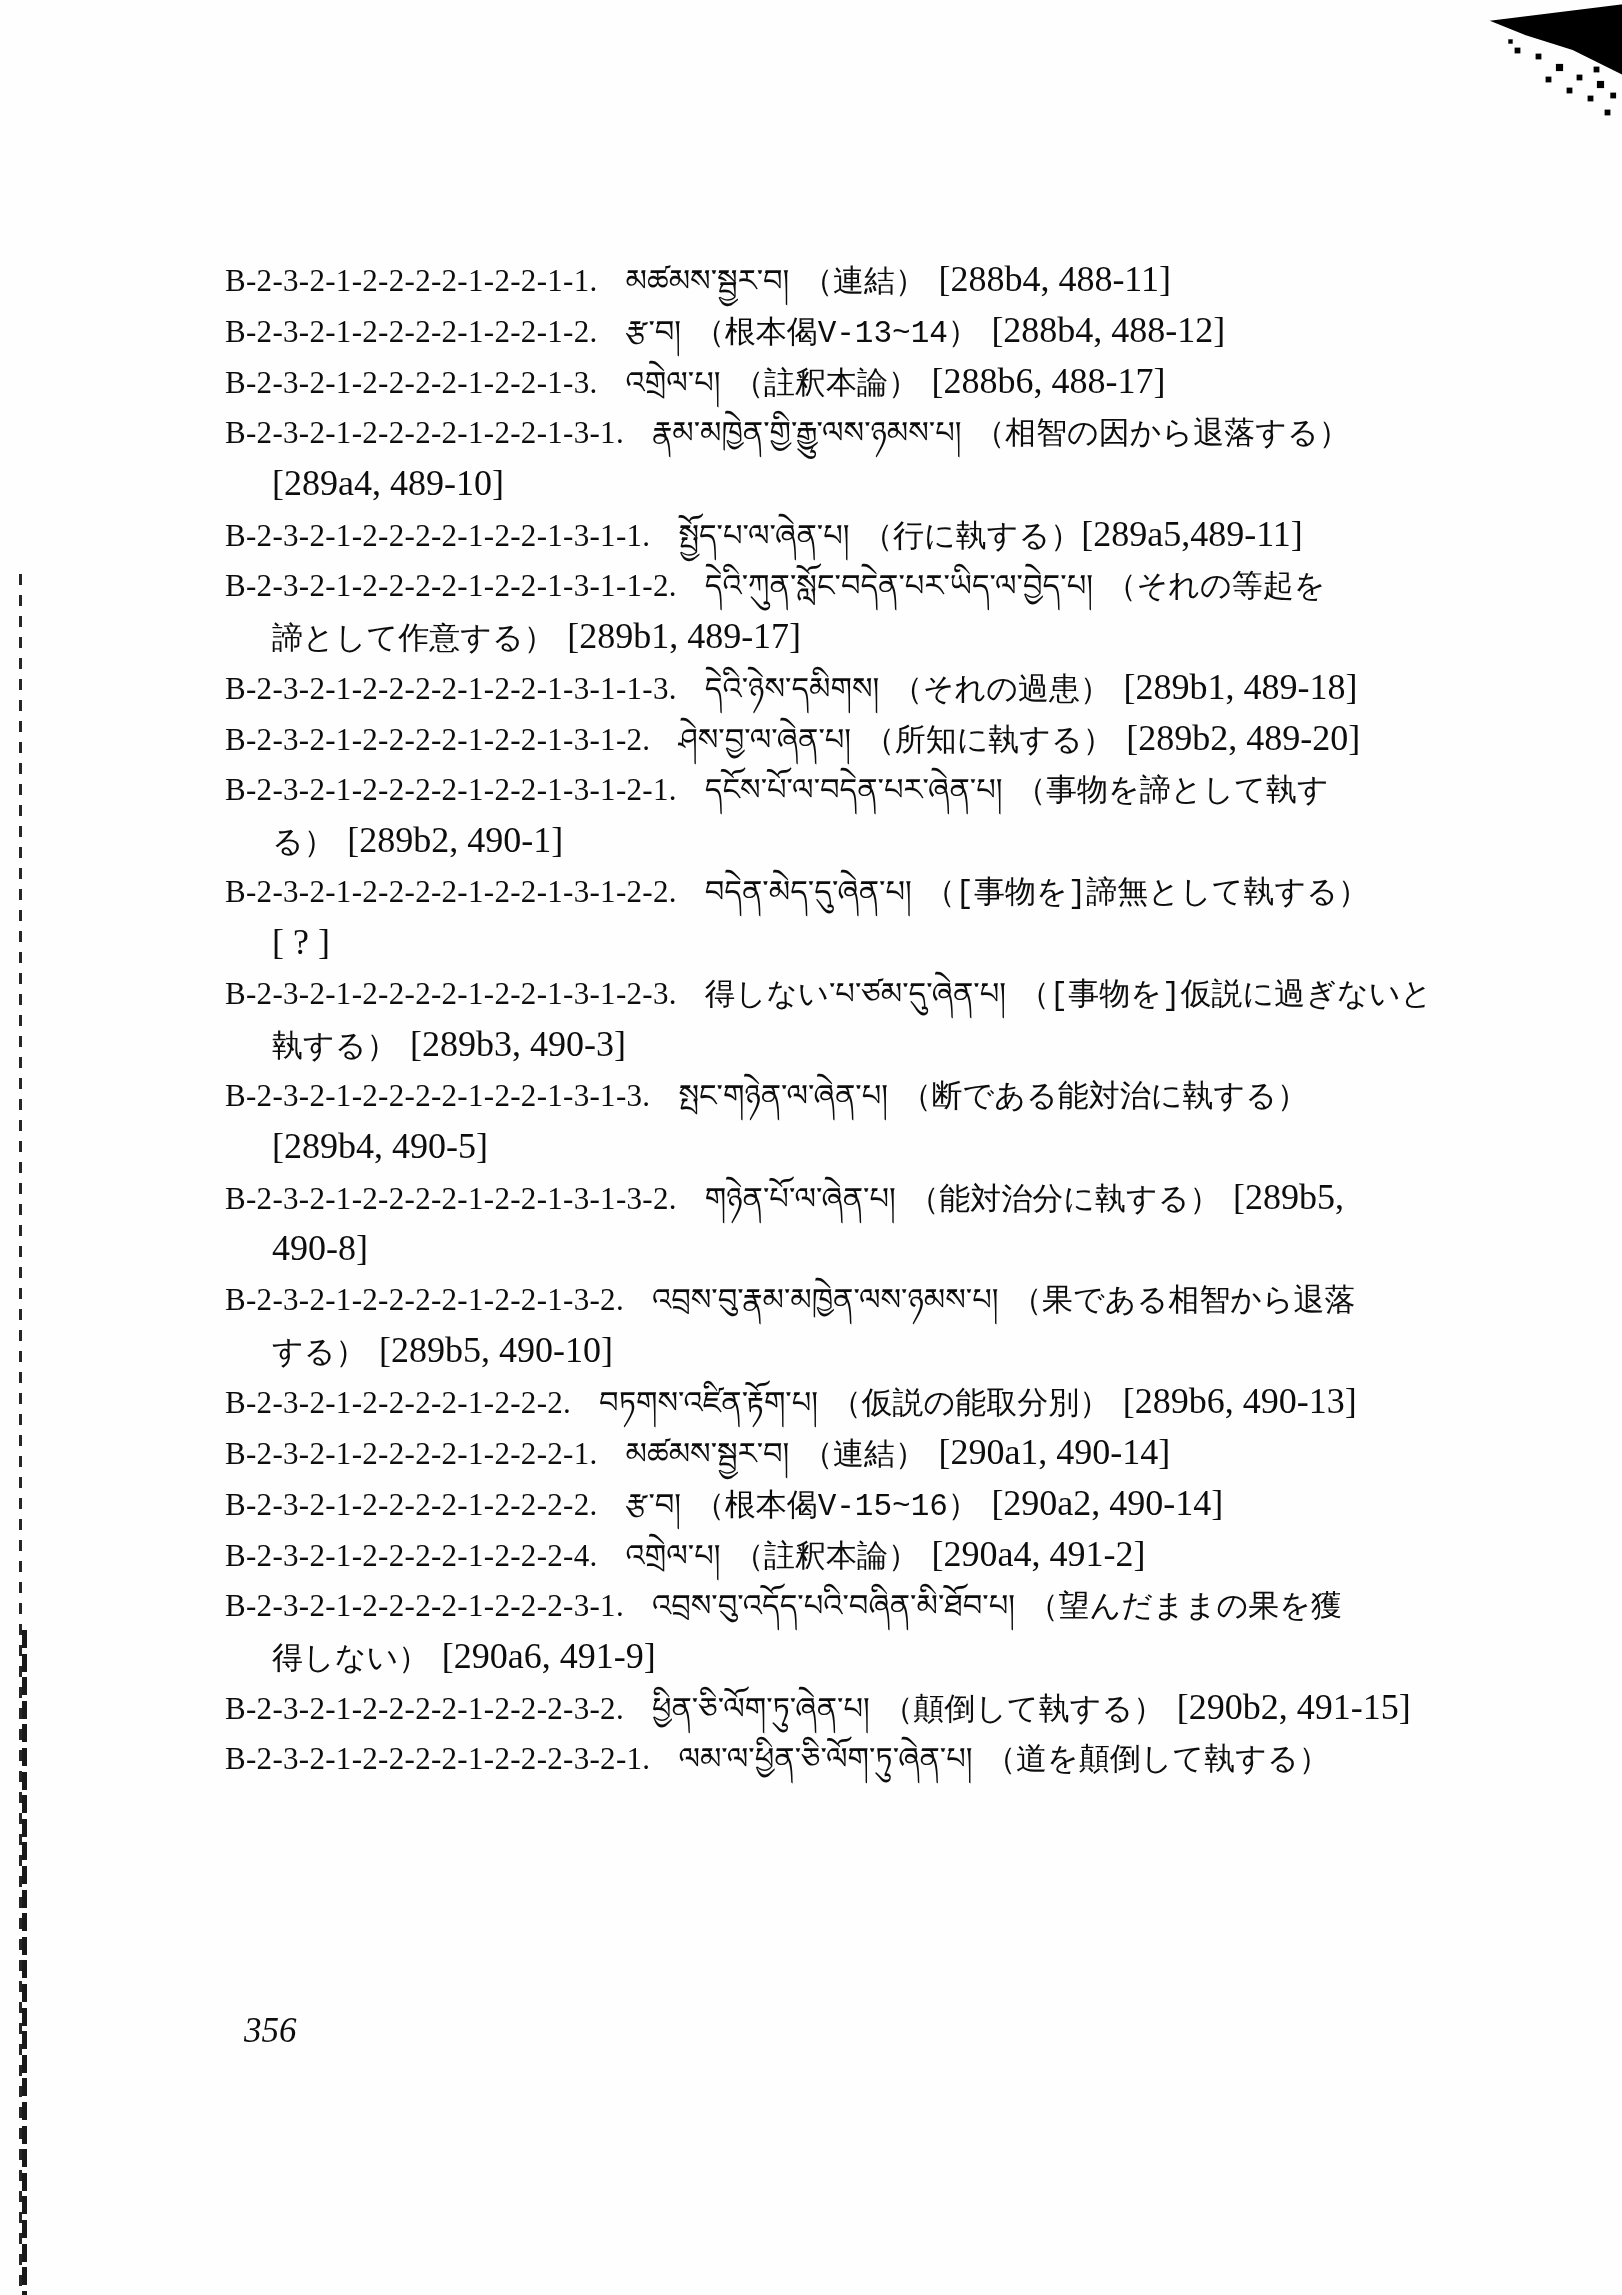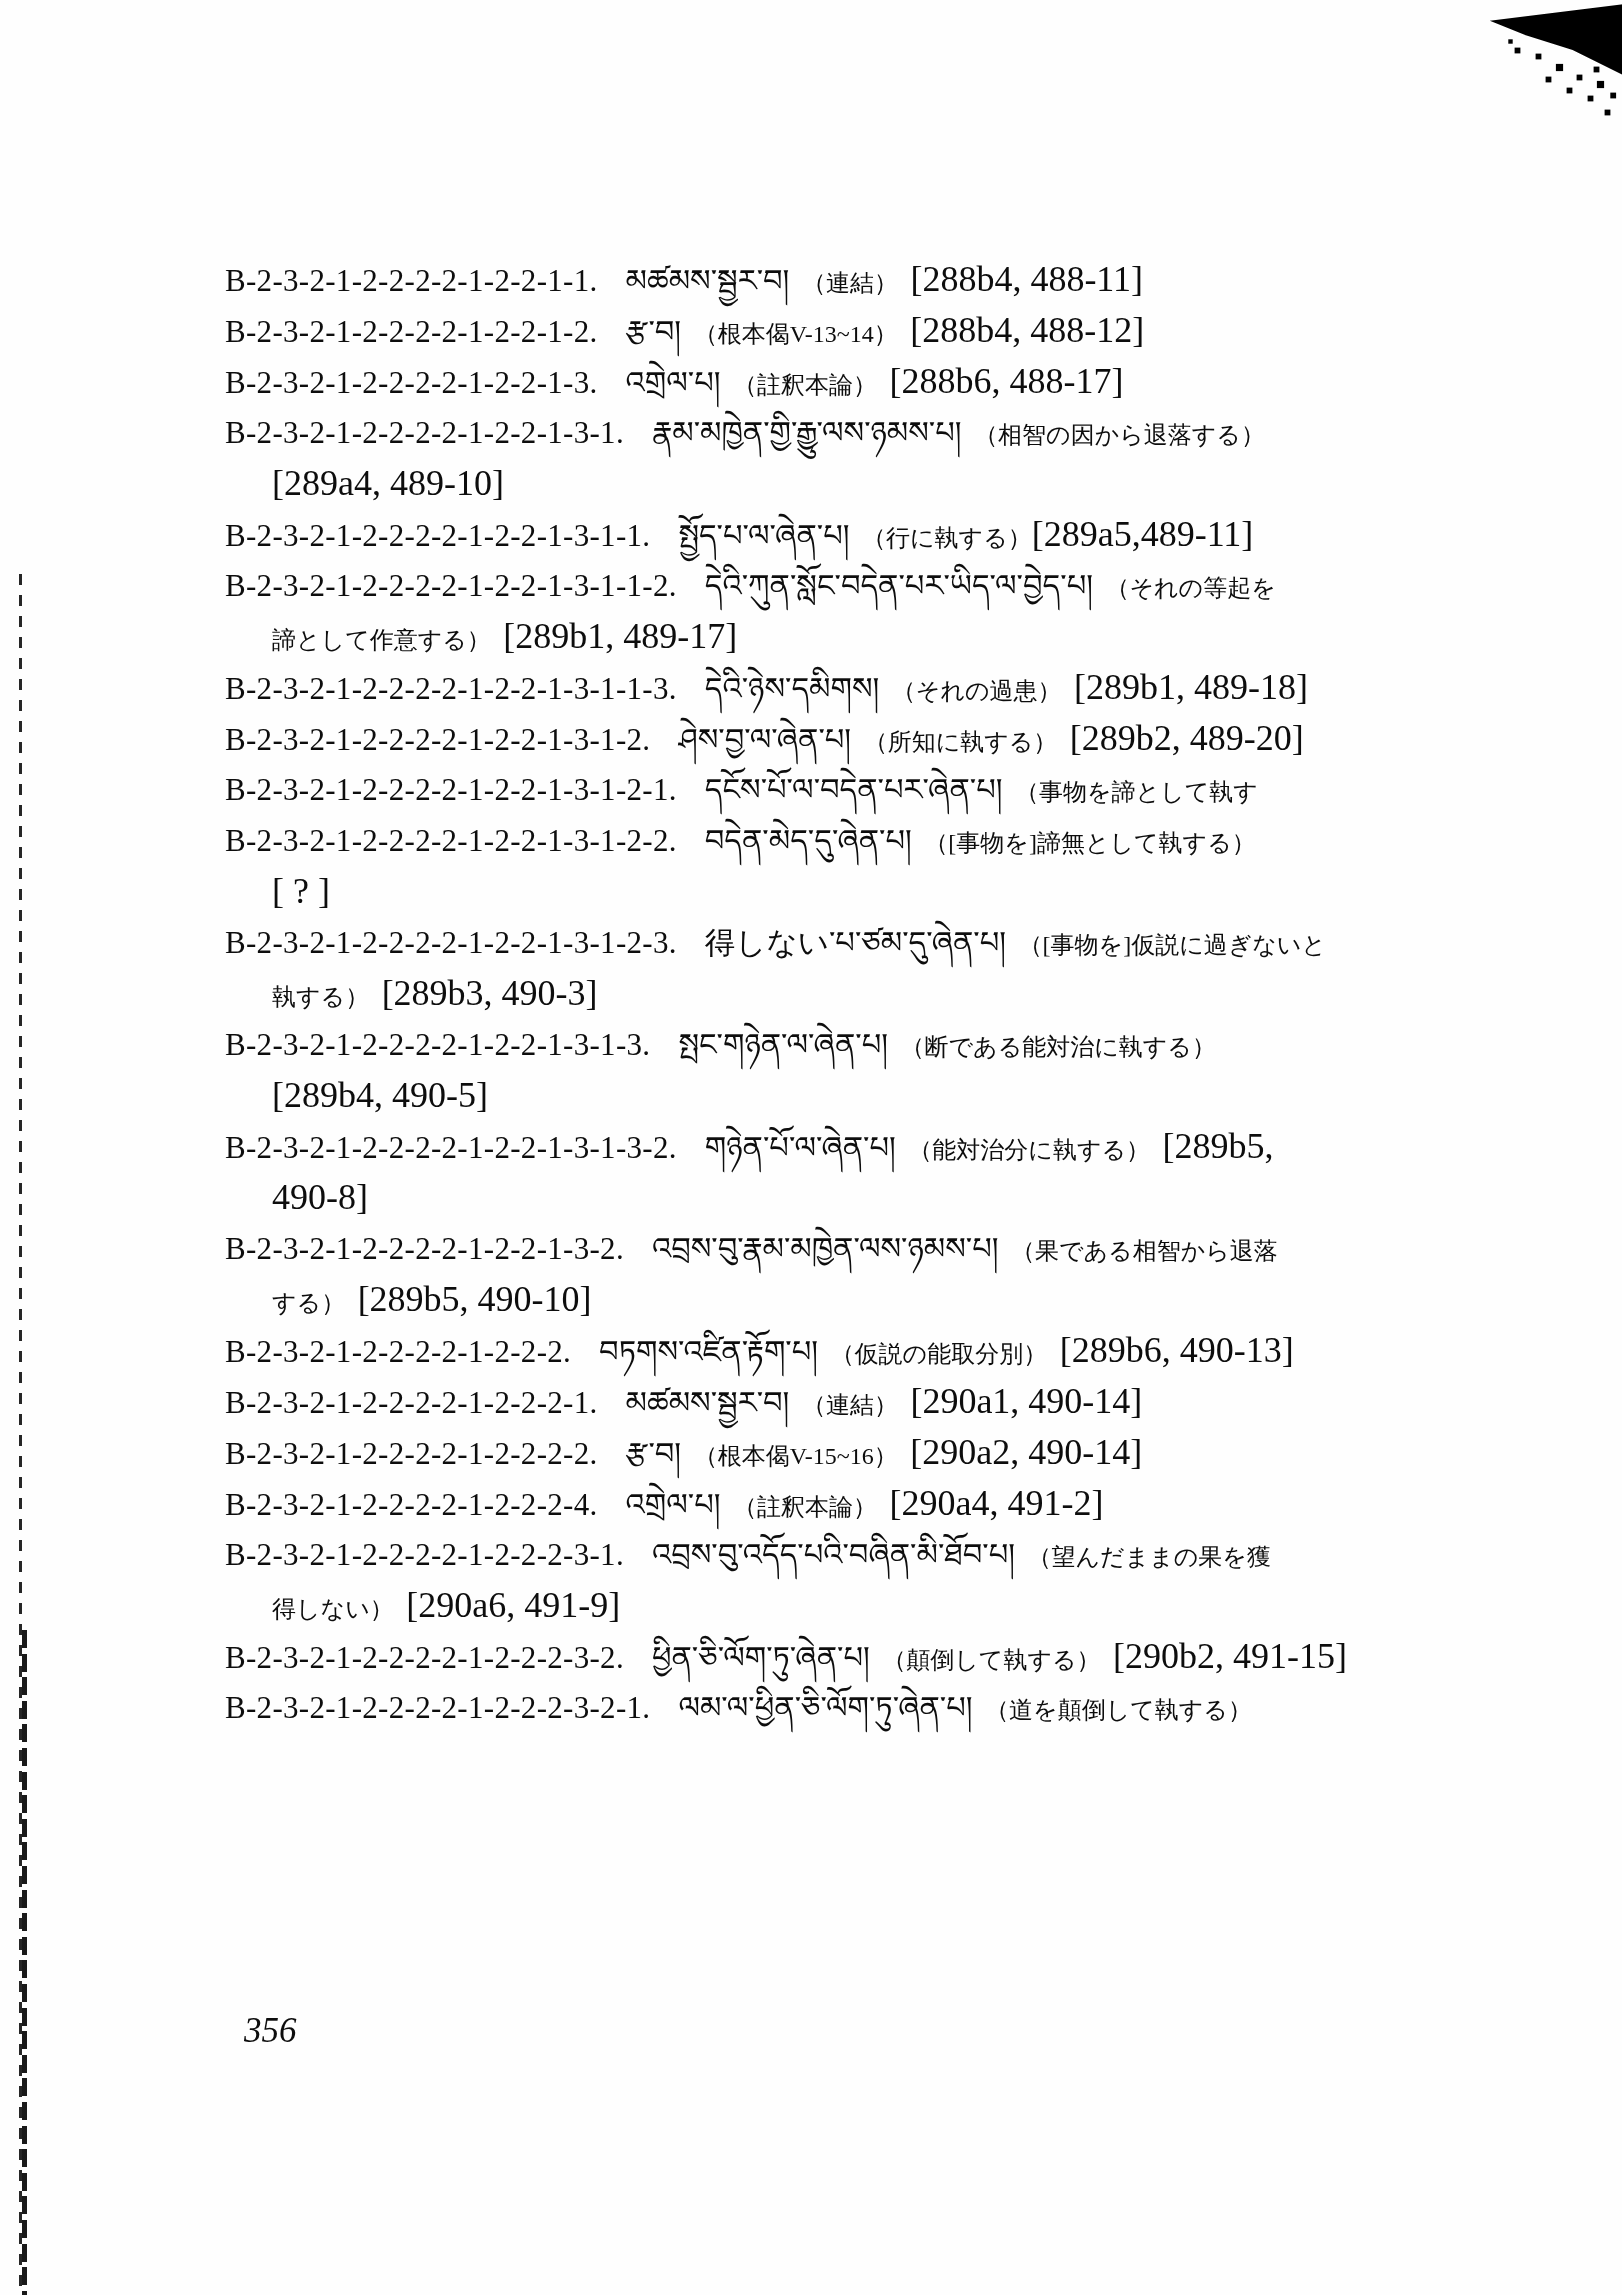--- a/index.html
+++ b/index.html
@@ -33,21 +33,21 @@
     background:repeating-linear-gradient(to bottom,#000 0 18px,transparent 18px 23.6px);
     opacity:.9;
   }
   
   .toc{position:absolute;left:225px;top:254px;width:1325px;}
   .row{height:51px;line-height:51px;white-space:nowrap;}
   .row.indent{padding-left:47px;}
   .seg{display:inline;}
   .seg.num{font-family:"Liberation Serif",serif;font-size:31px;letter-spacing:0.3px;}
   .seg.tib{font-family:"DejaVu Sans",sans-serif;font-size:30.5px;margin-left:28px;}
-  .seg.jp{font-family:Liberation Serif, serif;font-size:24px;margin-left:12.5px;}
+  .seg.jp{font-family:Liberation Mono, monospace;font-size:31px;margin-left:12.5px;}
   .seg.ref{font-family:"Liberation Serif",serif;font-size:36px;margin-left:12.5px;}
   .row .seg:first-child{margin-left:0;}
   .row.tight .seg.ref{margin-left:0;}
   .page-number{
     position:absolute;left:244px;top:2010px;height:42px;line-height:42px;
     font-family:"Liberation Serif",serif;font-size:35px;font-style:italic;
   }
 </style>
 </head>
 <body>
@@ -80,20 +80,21 @@
         <div class="row indent"><span class="seg jp">諦として作意する）</span><span class="seg ref">[289b1, 489-17]</span></div>
       </div>
       <div>
         <div class="row"><span class="seg num">B-2-3-2-1-2-2-2-2-1-2-2-1-3-1-1-3.</span><span class="seg tib">དེའི་ཉེས་དམིགས།</span><span class="seg jp">（それの過患）</span><span class="seg ref">[289b1, 489-18]</span></div>
       </div>
       <div>
         <div class="row"><span class="seg num">B-2-3-2-1-2-2-2-2-1-2-2-1-3-1-2.</span><span class="seg tib">ཤེས་བྱ་ལ་ཞེན་པ།</span><span class="seg jp">（所知に執する）</span><span class="seg ref">[289b2, 489-20]</span></div>
       </div>
       <div>
         <div class="row"><span class="seg num">B-2-3-2-1-2-2-2-2-1-2-2-1-3-1-2-1.</span><span class="seg tib">དངོས་པོ་ལ་བདེན་པར་ཞེན་པ།</span><span class="seg jp">（事物を諦として執す</span></div>
+        <div class="row indent"><span class="seg jp">る）</span><span class="seg ref">[289b2, 490-1]</span></div>
       </div>
       <div>
         <div class="row"><span class="seg num">B-2-3-2-1-2-2-2-2-1-2-2-1-3-1-2-2.</span><span class="seg tib">བདེན་མེད་དུ་ཞེན་པ།</span><span class="seg jp">（[事物を]諦無として執する）</span></div>
         <div class="row indent"><span class="seg ref">[ ? ]</span></div>
       </div>
       <div>
         <div class="row"><span class="seg num">B-2-3-2-1-2-2-2-2-1-2-2-1-3-1-2-3.</span><span class="seg tib">得しない་པ་ཙམ་དུ་ཞེན་པ།</span><span class="seg jp">（[事物を]仮説に過ぎないと</span></div>
         <div class="row indent"><span class="seg jp">執する）</span><span class="seg ref">[289b3, 490-3]</span></div>
       </div>
       <div>

